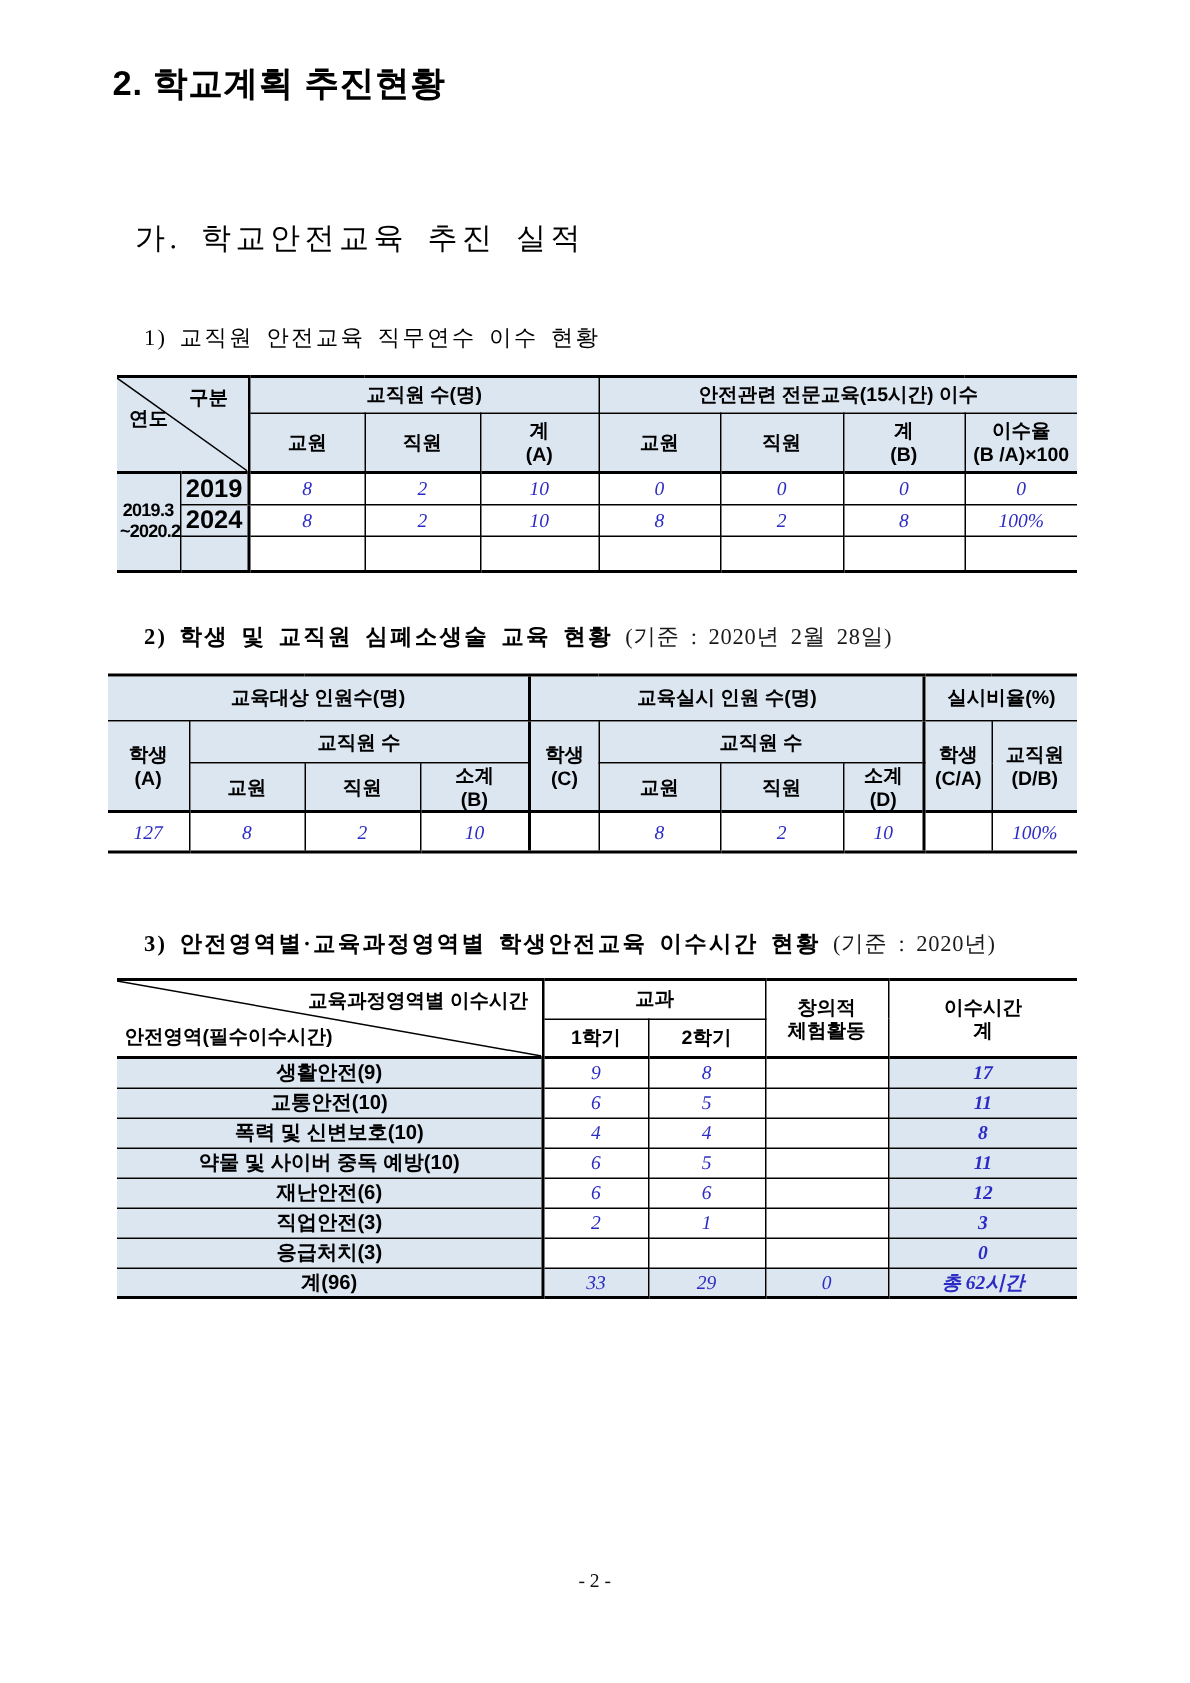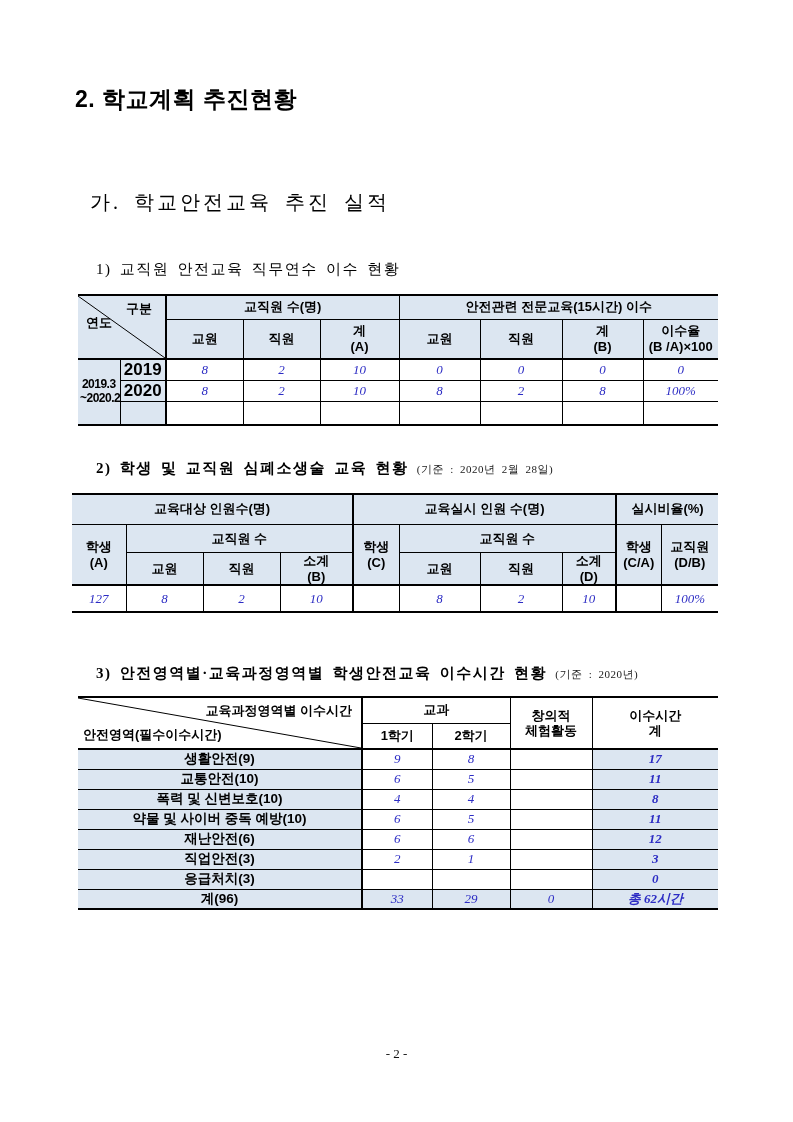--- a/index.html
+++ b/index.html
@@ -1,32 +1,32 @@
 <!DOCTYPE html>
 <html lang="ko"><head>
 <meta charset="utf-8">
 <style>
   html,body { margin:0; padding:0; background:#fff; }
   .page {
     position:relative; width:793px; height:1122px; margin:0 auto;
     background:#ffffff; overflow:hidden; box-sizing:border-box;
-    padding:84px 75px 0 75px;
+    padding:40px 75px 0 75px;
     font-family:"Liberation Sans", sans-serif; color:#000;
   }
   
   h1.doc-title { margin:0; font-size:23px; font-weight:900; letter-spacing:0.5px; }
   h2.section { font-family:"Liberation Serif", serif; font-size:20px; font-weight:400;
                letter-spacing:3px; word-spacing:5px; margin:74px 0 0 15px; }
   h3.sub { font-family:"Liberation Serif", serif; font-size:15px; font-weight:400;
            letter-spacing:1.5px; word-spacing:3px; margin:0 0 0 21px; }
   h3.sub.bold { font-weight:700; }
   h3#t1h { margin-top:44px; margin-bottom:15px; }
   h3#t2h { margin-top:33px; margin-bottom:15px; }
   h3#t3h { margin-top:51px; margin-bottom:13px; }
-  h3 .note { font-weight:400; font-size:11px; letter-spacing:0.5px; color:#1a1a1a; }
+  h3 .note { font-weight:400; font-size:15px; letter-spacing:0.5px; color:#1a1a1a; }
 
   
   table.t { border-collapse:collapse; table-layout:fixed; }
   table.t th, table.t td {
     border:1px solid #000; padding:0 2px; text-align:center; vertical-align:middle;
     font-size:13px; overflow:hidden;
   }
   table.t th { background:#dce6f1; font-weight:bold; }
   table.t tr > *:first-child { border-left:none; }
   table.t tr > *:last-child  { border-right:none; }
@@ -136,21 +136,21 @@
         <th class="yearcell">2019</th>
         <td class="val bl2">8</td>
         <td class="val">2</td>
         <td class="val">10</td>
         <td class="val">0</td>
         <td class="val">0</td>
         <td class="val">0</td>
         <td class="val">0</td>
       </tr>
       <tr>
-        <th class="yearcell">2020</th>
+        <th class="yearcell">2024</th>
         <td class="val bl2">8</td>
         <td class="val">2</td>
         <td class="val">10</td>
         <td class="val">8</td>
         <td class="val">2</td>
         <td class="val">8</td>
         <td class="val">100%</td>
       </tr>
       <tr>
         <th class="yearcell"></th>

